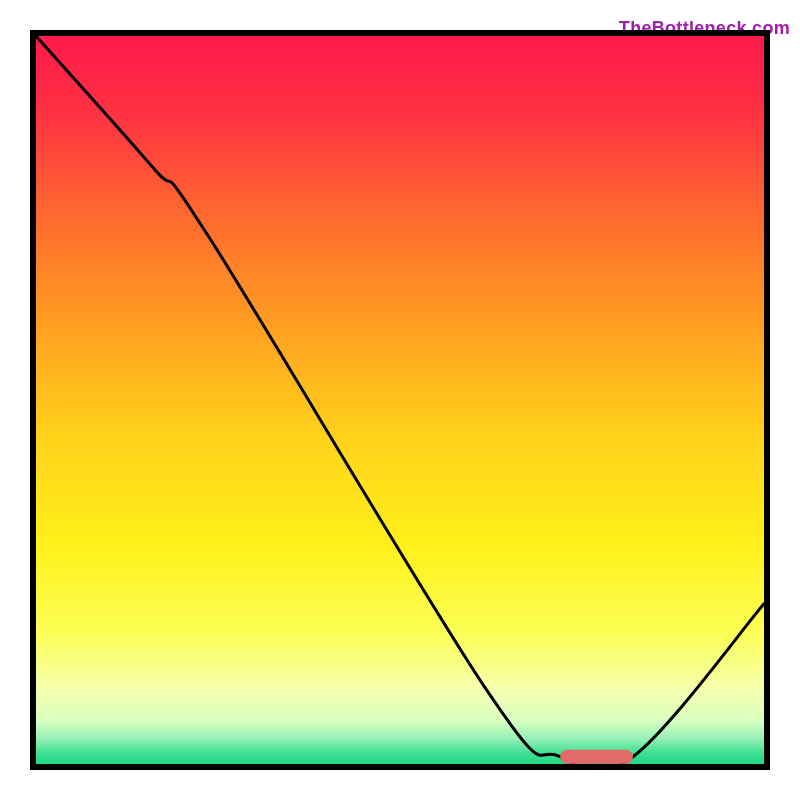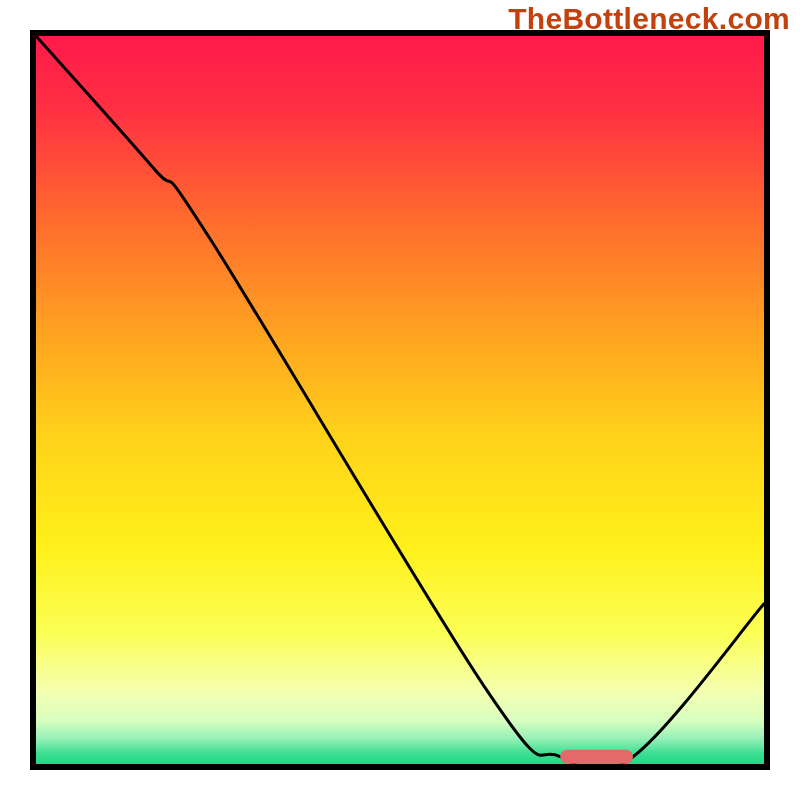--- a/index.html
+++ b/index.html
@@ -10,25 +10,25 @@
     background: #ffffff;
     font-family: Arial, Helvetica, sans-serif;
   }
   .wrap {
     position: relative;
     width: 800px;
     height: 800px;
   }
   .watermark {
     position: absolute;
-    top: 2px;
+    top: 18px;
     right: 10px;
-    font-size: 30px;
+    font-size: 18px;
     font-weight: bold;
-    color: #c2410c;
+    color: #a21caf;
     letter-spacing: 0.3px;
   }
   .frame {
     position: absolute;
     left: 30px;
     top: 30px;
     width: 740px;
     height: 740px;
     border: 6px solid #000;
     box-sizing: border-box;

